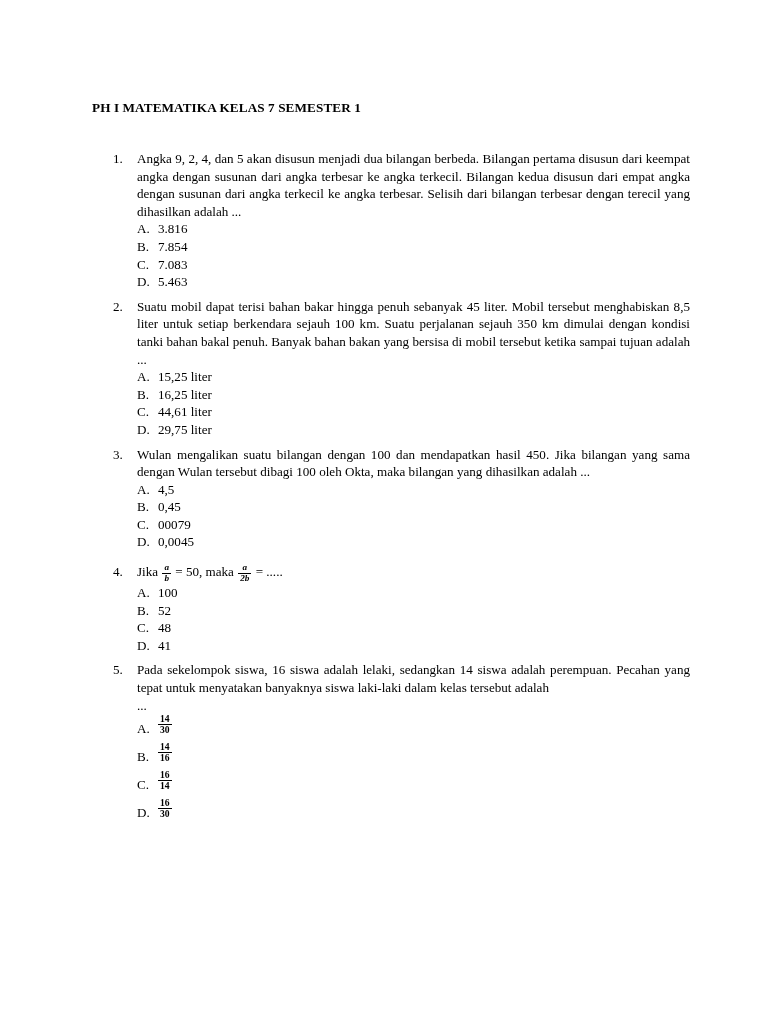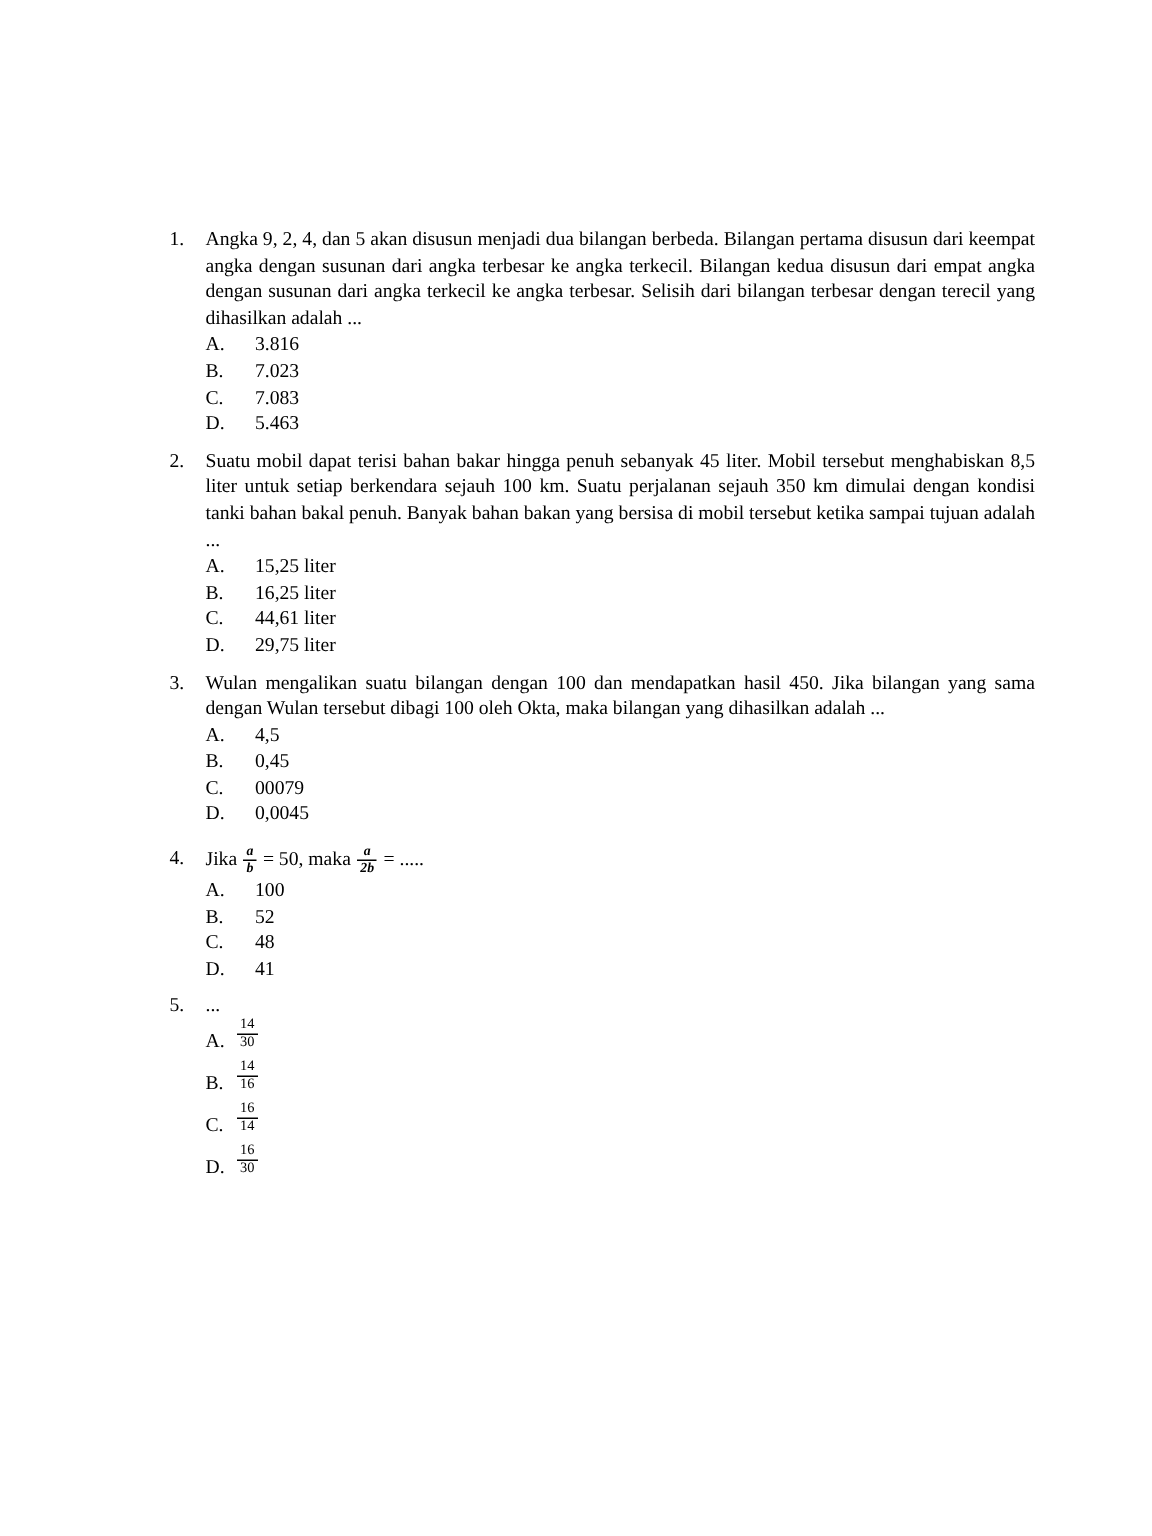--- a/index.html
+++ b/index.html
@@ -79,21 +79,21 @@
     min-height: 17.6px;
   }
   .opt-letter {
     position: absolute;
     left: 27px;
     top: 0;
     font-size: 13.1px;
   }
   .opt-value {
     display: inline-block;
-    margin-left: 33px;
+    margin-left: 21px;
     font-size: 13.1px;
   }
   
   .frac {
     display: inline-block;
     vertical-align: middle;
     text-align: center;
     font-size: 9.2px;
     line-height: 1.08;
     font-weight: bold;
@@ -106,21 +106,21 @@
     display: block;
     padding: 0 2px;
   }
   .frac .den {
     display: block;
     padding: 0 2px;
     border-top: 1px solid #000;
   }
   .frac-plain {
     font-style: normal;
-    font-weight: normal;
+    font-weight: bold;
     font-size: 9.6px;
   }
   .option-frac {
     min-height: 28px;
   }
   .option-frac .opt-letter {
     top: 6px;
   }
   .option-frac .frac {
     margin-left: 21px;
@@ -129,36 +129,37 @@
   .inline-math {
     white-space: nowrap;
     margin-top: 12px;
   }
 </style>
 </head>
 <body>
 
 <div class="page">
 
+  <div class="doc-title">PH I MATEMATIKA KELAS 7 SEMESTER 1</div>
 
   <div class="questions">
 
     <div class="question">
       <div class="q-head">
         <span class="q-num">1.</span>
         <span class="q-text q-text-wide">Angka 9, 2, 4, dan 5 akan disusun menjadi dua bilangan berbeda. Bilangan pertama disusun dari keempat angka dengan susunan dari angka terbesar ke angka terkecil. Bilangan kedua disusun dari empat angka dengan susunan dari angka terkecil ke angka terbesar. Selisih dari bilangan terbesar dengan terecil yang dihasilkan adalah ...</span>
       </div>
       <ul class="options">
         <li class="option">
           <span class="opt-letter">A.</span>
           <span class="opt-value">3.816</span>
         </li>
         <li class="option">
           <span class="opt-letter">B.</span>
-          <span class="opt-value">7.023</span>
+          <span class="opt-value">7.854</span>
         </li>
         <li class="option">
           <span class="opt-letter">C.</span>
           <span class="opt-value">7.083</span>
         </li>
         <li class="option">
           <span class="opt-letter">D.</span>
           <span class="opt-value">5.463</span>
         </li>
       </ul>
@@ -240,20 +241,21 @@
         <li class="option">
           <span class="opt-letter">D.</span>
           <span class="opt-value">41</span>
         </li>
       </ul>
     </div>
 
     <div class="question">
       <div class="q-head">
         <span class="q-num">5.</span>
+        <span class="q-text q-text-wide">Pada sekelompok siswa, 16 siswa adalah lelaki, sedangkan 14 siswa adalah perempuan. Pecahan yang tepat untuk menyatakan banyaknya siswa laki-laki dalam kelas tersebut adalah</span>
         <span class="q-text q-text-wide">...</span>
       </div>
       <ul class="options">
         <li class="option option-frac">
           <span class="opt-letter">A.</span>
           <span class="frac frac-plain"><span class="num">14</span><span class="den">30</span></span>
         </li>
         <li class="option option-frac">
           <span class="opt-letter">B.</span>
           <span class="frac frac-plain"><span class="num">14</span><span class="den">16</span></span>

